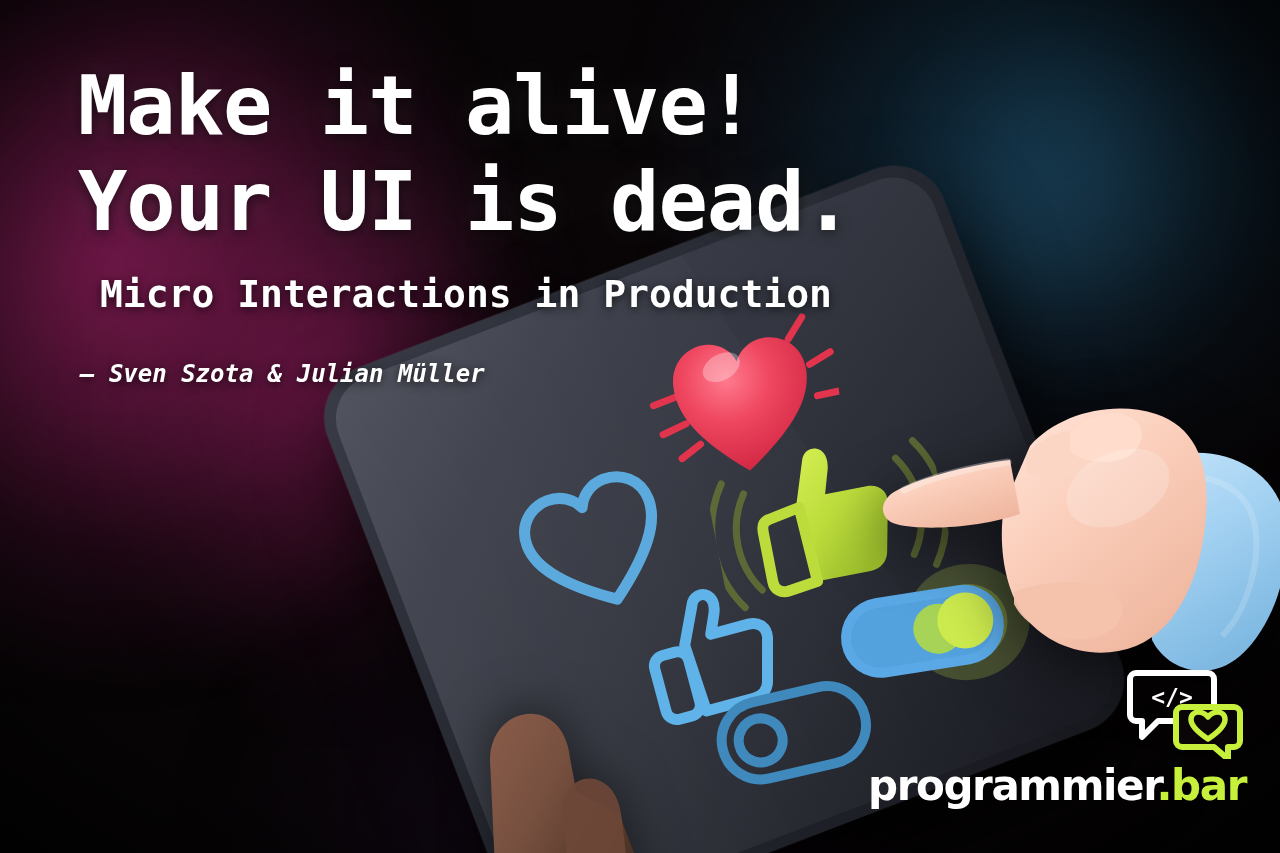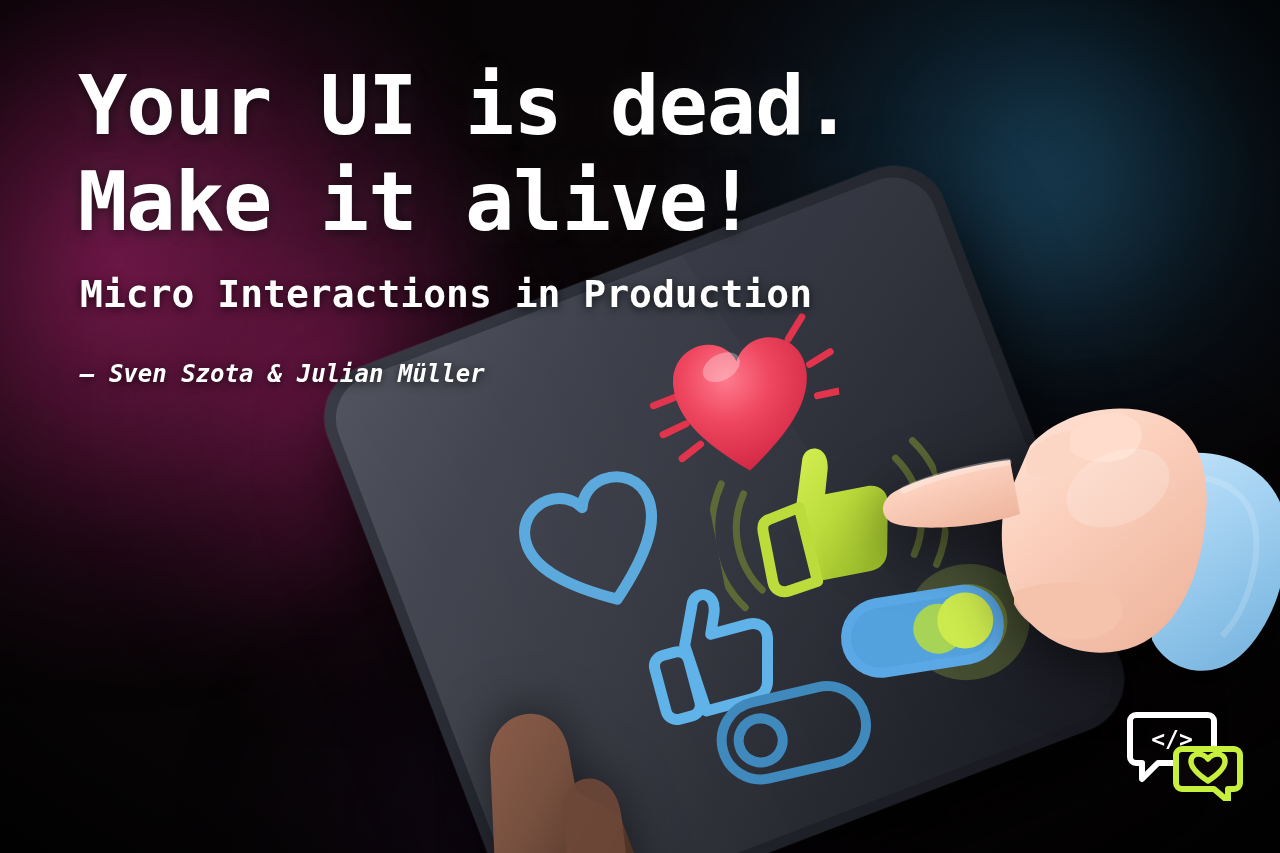--- a/index.html
+++ b/index.html
@@ -78,20 +78,21 @@
   }
   .subtitle{
     font-family:"DejaVu Sans Mono", monospace;
     font-weight:bold;
     font-size:38px;
     line-height:52px;
     color:#ffffff;
     margin:18px 0 0 2px;
     white-space:pre;
     text-shadow:0 2px 10px rgba(0,0,0,0.7);
+    text-align:center;
   }
   .byline{
     font-family:"DejaVu Sans Mono", monospace;
     font-weight:bold;
     font-style:italic;
     font-size:24px;
     line-height:36px;
     color:#ffffff;
     margin:36px 0 0 2px;
     white-space:pre;
@@ -277,22 +278,22 @@
              C 236 106, 200 104, 190 90 Z" fill="#ffdccb"></path>
     <path d="M134 244 C 146 268, 180 284, 212 278 C 236 273, 248 256, 240 240
              C 228 218, 168 218, 134 232 Z" fill="#f4c2ab" opacity="0.95"></path>
 
     <ellipse cx="238" cy="128" rx="54" ry="36" fill="#ffffff" opacity="0.20" transform="rotate(-24 238 128)"></ellipse>
   </svg>
 
   <div class="vignette"></div>
 
   <div class="textblock">
+    <div class="headline">Make it alive!</div>
     <div class="headline">Your UI is dead.</div>
-    <div class="headline">Make it alive!</div>
     <div class="subtitle">Micro Interactions in Production</div>
     <div class="byline">– Sven Szota &amp; Julian Müller</div>
   </div>
 
   <div class="logo">
     <svg class="logo-bubbles" width="122" height="92" viewBox="0 0 122 92">
 
       <g>
         <path d="M12 6 H 84 A 6 6 0 0 1 90 12 V 48 A 6 6 0 0 1 84 54 H 34 L 18 70 V 54 H 12
                  A 6 6 0 0 1 6 48 V 12 A 6 6 0 0 1 12 6 Z" fill="none" stroke="#ffffff" stroke-width="6" stroke-linejoin="round"></path>
@@ -300,15 +301,16 @@
       </g>
 
       <g>
         <path d="M58 40 H 110 A 6 6 0 0 1 116 46 V 74 A 6 6 0 0 1 110 80 H 104 V 92
                  L 90 80 H 58 A 6 6 0 0 1 52 74 V 46 A 6 6 0 0 1 58 40 Z" fill="#0a0608" stroke="#c7f03c" stroke-width="6" stroke-linejoin="round"></path>
         <path d="M84 72 C 72 64, 67 58, 67 52.5 C 67 48, 70.5 45, 74.5 45
                  C 77.5 45, 82 47, 84 50 C 86 47, 90.5 45, 93.5 45
                  C 97.5 45, 101 48, 101 52.5 C 101 58, 96 64, 84 72 Z" fill="none" stroke="#c7f03c" stroke-width="5.5" stroke-linejoin="round"></path>
       </g>
     </svg>
+    <div class="wordmark"><span>programmier</span><span class="bar">.bar</span></div>
   </div>
 
 </div>
 
 </body></html>

